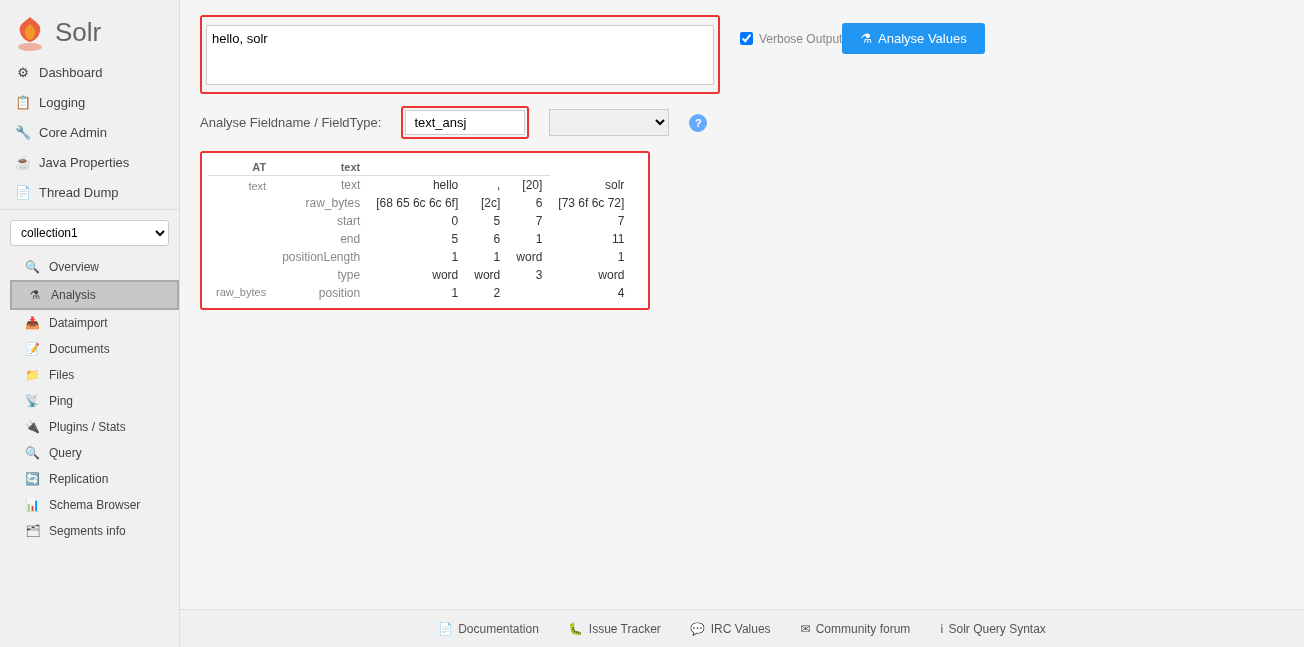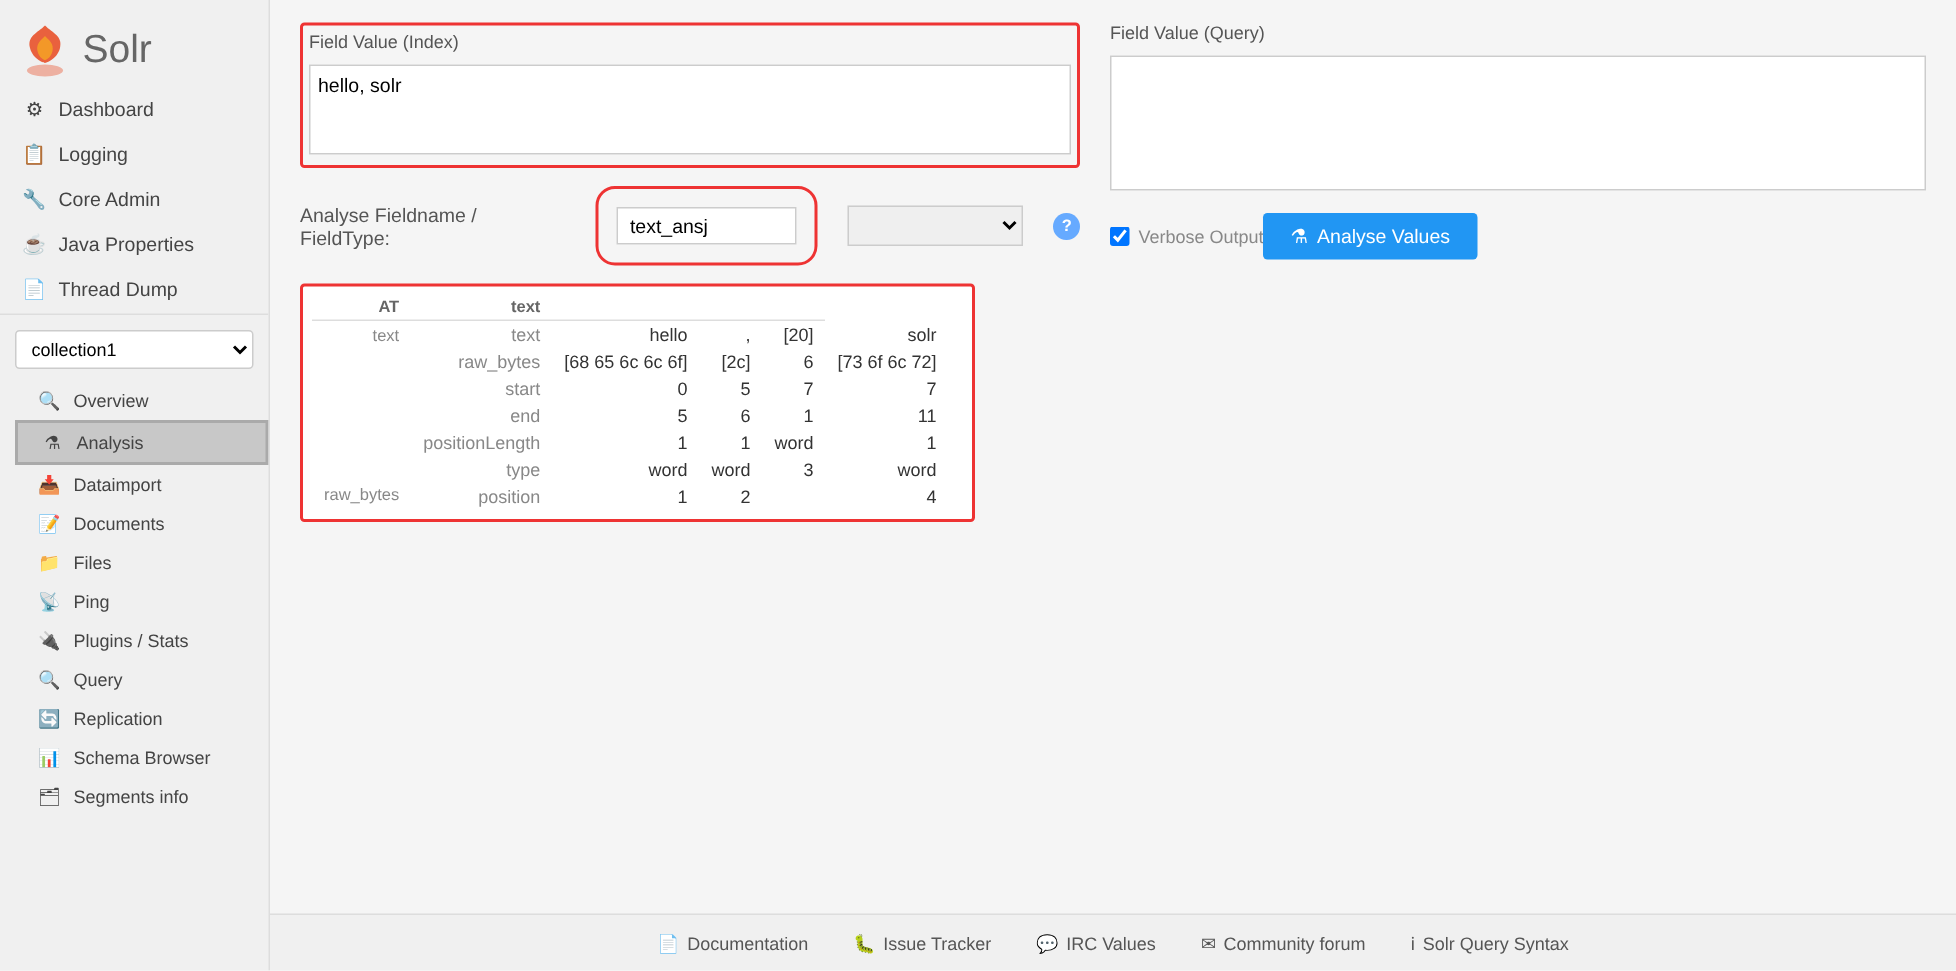--- a/index.html
+++ b/index.html
@@ -26,21 +26,21 @@
     .content-main { flex: 1; padding: 15px 20px; overflow-y: auto; }
     .field-box { flex: 1; }
     .field-box-label { font-size: 12px; color: #555; margin-bottom: 4px; }
     .field-box-bordered { border: 2px solid #e33; border-radius: 3px; padding: 4px; }
     .field-textarea { width: 100%; height: 90px; border: 1px solid #ccc; resize: none; padding: 5px; font-size: 13px; font-family: Arial, sans-serif; }
     .field-textarea-right { width: 100%; height: 90px; border: 1px solid #ccc; resize: none; padding: 5px; font-size: 13px; font-family: Arial, sans-serif; }
 
     
     .analyse-row { display: flex; align-items: center; gap: 20px; margin-bottom: 12px; }
     .analyse-label { font-size: 13px; color: #555; }
-    .fieldname-input-bordered { border: 2px solid #e33; border-radius: 13px; padding: 12px; }
+    .fieldname-input-bordered { border: 2px solid #e33; border-radius: 3px; padding: 2px; }
     .fieldname-input { padding: 4px 8px; border: 1px solid #ccc; font-size: 13px; width: 120px; }
     .fieldtype-select { padding: 4px 8px; border: 1px solid #ccc; font-size: 13px; width: 120px; }
     .help-icon { width: 18px; height: 18px; background: #6af; border-radius: 50%; color: white; display: inline-flex; align-items: center; justify-content: center; font-size: 11px; font-weight: bold; cursor: pointer; }
     .verbose-row { display: flex; align-items: center; gap: 6px; font-size: 12px; color: #888; }
     .analyse-btn { background: #2196F3; color: white; border: none; padding: 8px 18px; border-radius: 3px; cursor: pointer; font-size: 13px; display: flex; align-items: center; gap: 6px; }
 
     
     .analysis-table-wrap { border: 2px solid #e33; border-radius: 3px; padding: 6px; background: #fff; display: inline-block; min-width: 450px; text-align: right; }
     table.analysis-table { border-collapse: collapse; font-size: 12px; }
     table.analysis-table th, table.analysis-table td { padding: 2px 8px; vertical-align: top; }
@@ -159,21 +159,20 @@
   </div>
 
   <div class="content">
     <div class="content-main">
 
       <div class="two-col">
 
         <div class="left-col">
           
           <div class="field-box field-box-bordered" style="margin-bottom: 12px;">
-            <div class="field-box-label">Field Value (Index)</div>
             <textarea class="field-textarea" style="width: 100%; height: 60px; margin-top: 4px;">hello, solr</textarea>
           </div>
 
           
           <div class="analyse-row">
             <span class="analyse-label">Analyse Fieldname / FieldType:</span>
             <div class="fieldname-input-bordered">
               <input class="fieldname-input" type="text" value="text_ansj" style="">
             </div>
             <select class="fieldtype-select">
@@ -245,24 +244,20 @@
                   <td>2</td>
                   <td></td>
                   <td>4</td>
                 </tr>
               </tbody>
             </table>
           </div>
         </div>
 
         <div class="right-col">
-          <div class="field-box" style="margin-bottom: 12px;">
-            <div class="field-box-label">Field Value (Query)</div>
-            <textarea class="field-textarea-right" style="margin-top: 4px;"></textarea>
-          </div>
 
           <div style="display:flex; justify-content:flex-start; align-items:center; margin-top:8px;">
             <div class="verbose-row">
               <input type="checkbox" checked="" style="">
               <label>Verbose Output</label>
             </div>
             <button class="analyse-btn">
               <span>⚗</span>
               <span>Analyse Values</span>
             </button>

